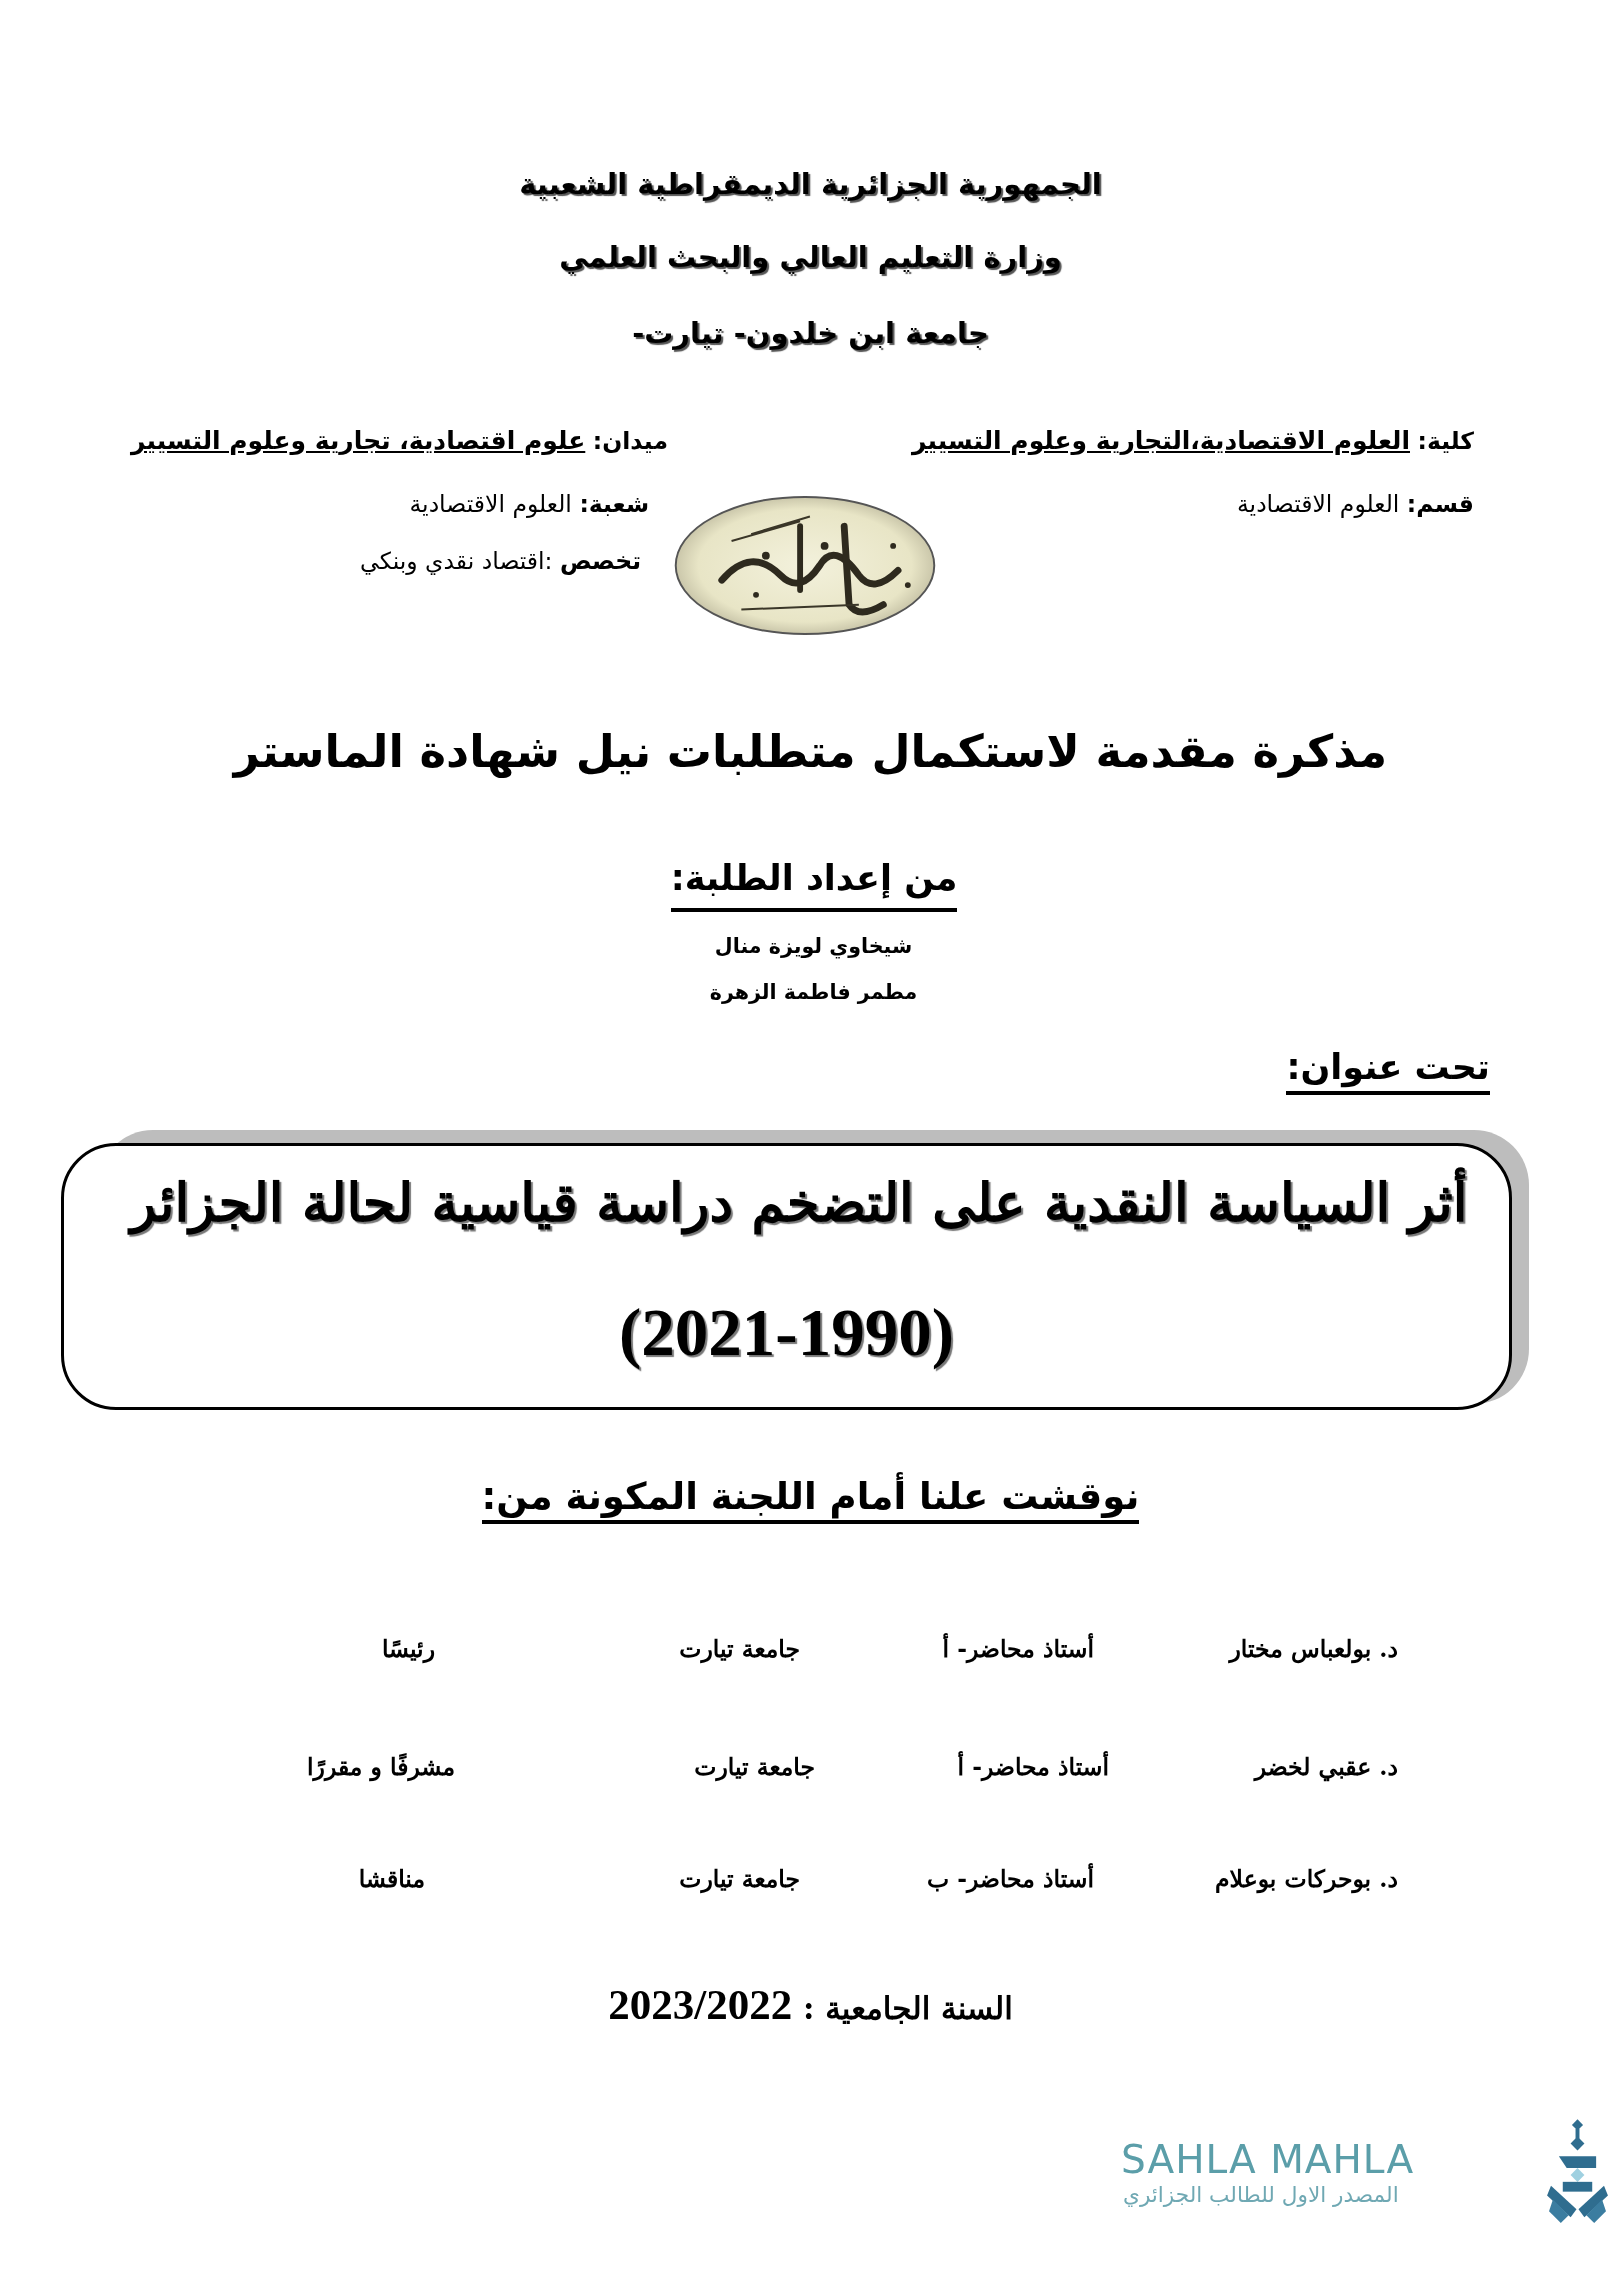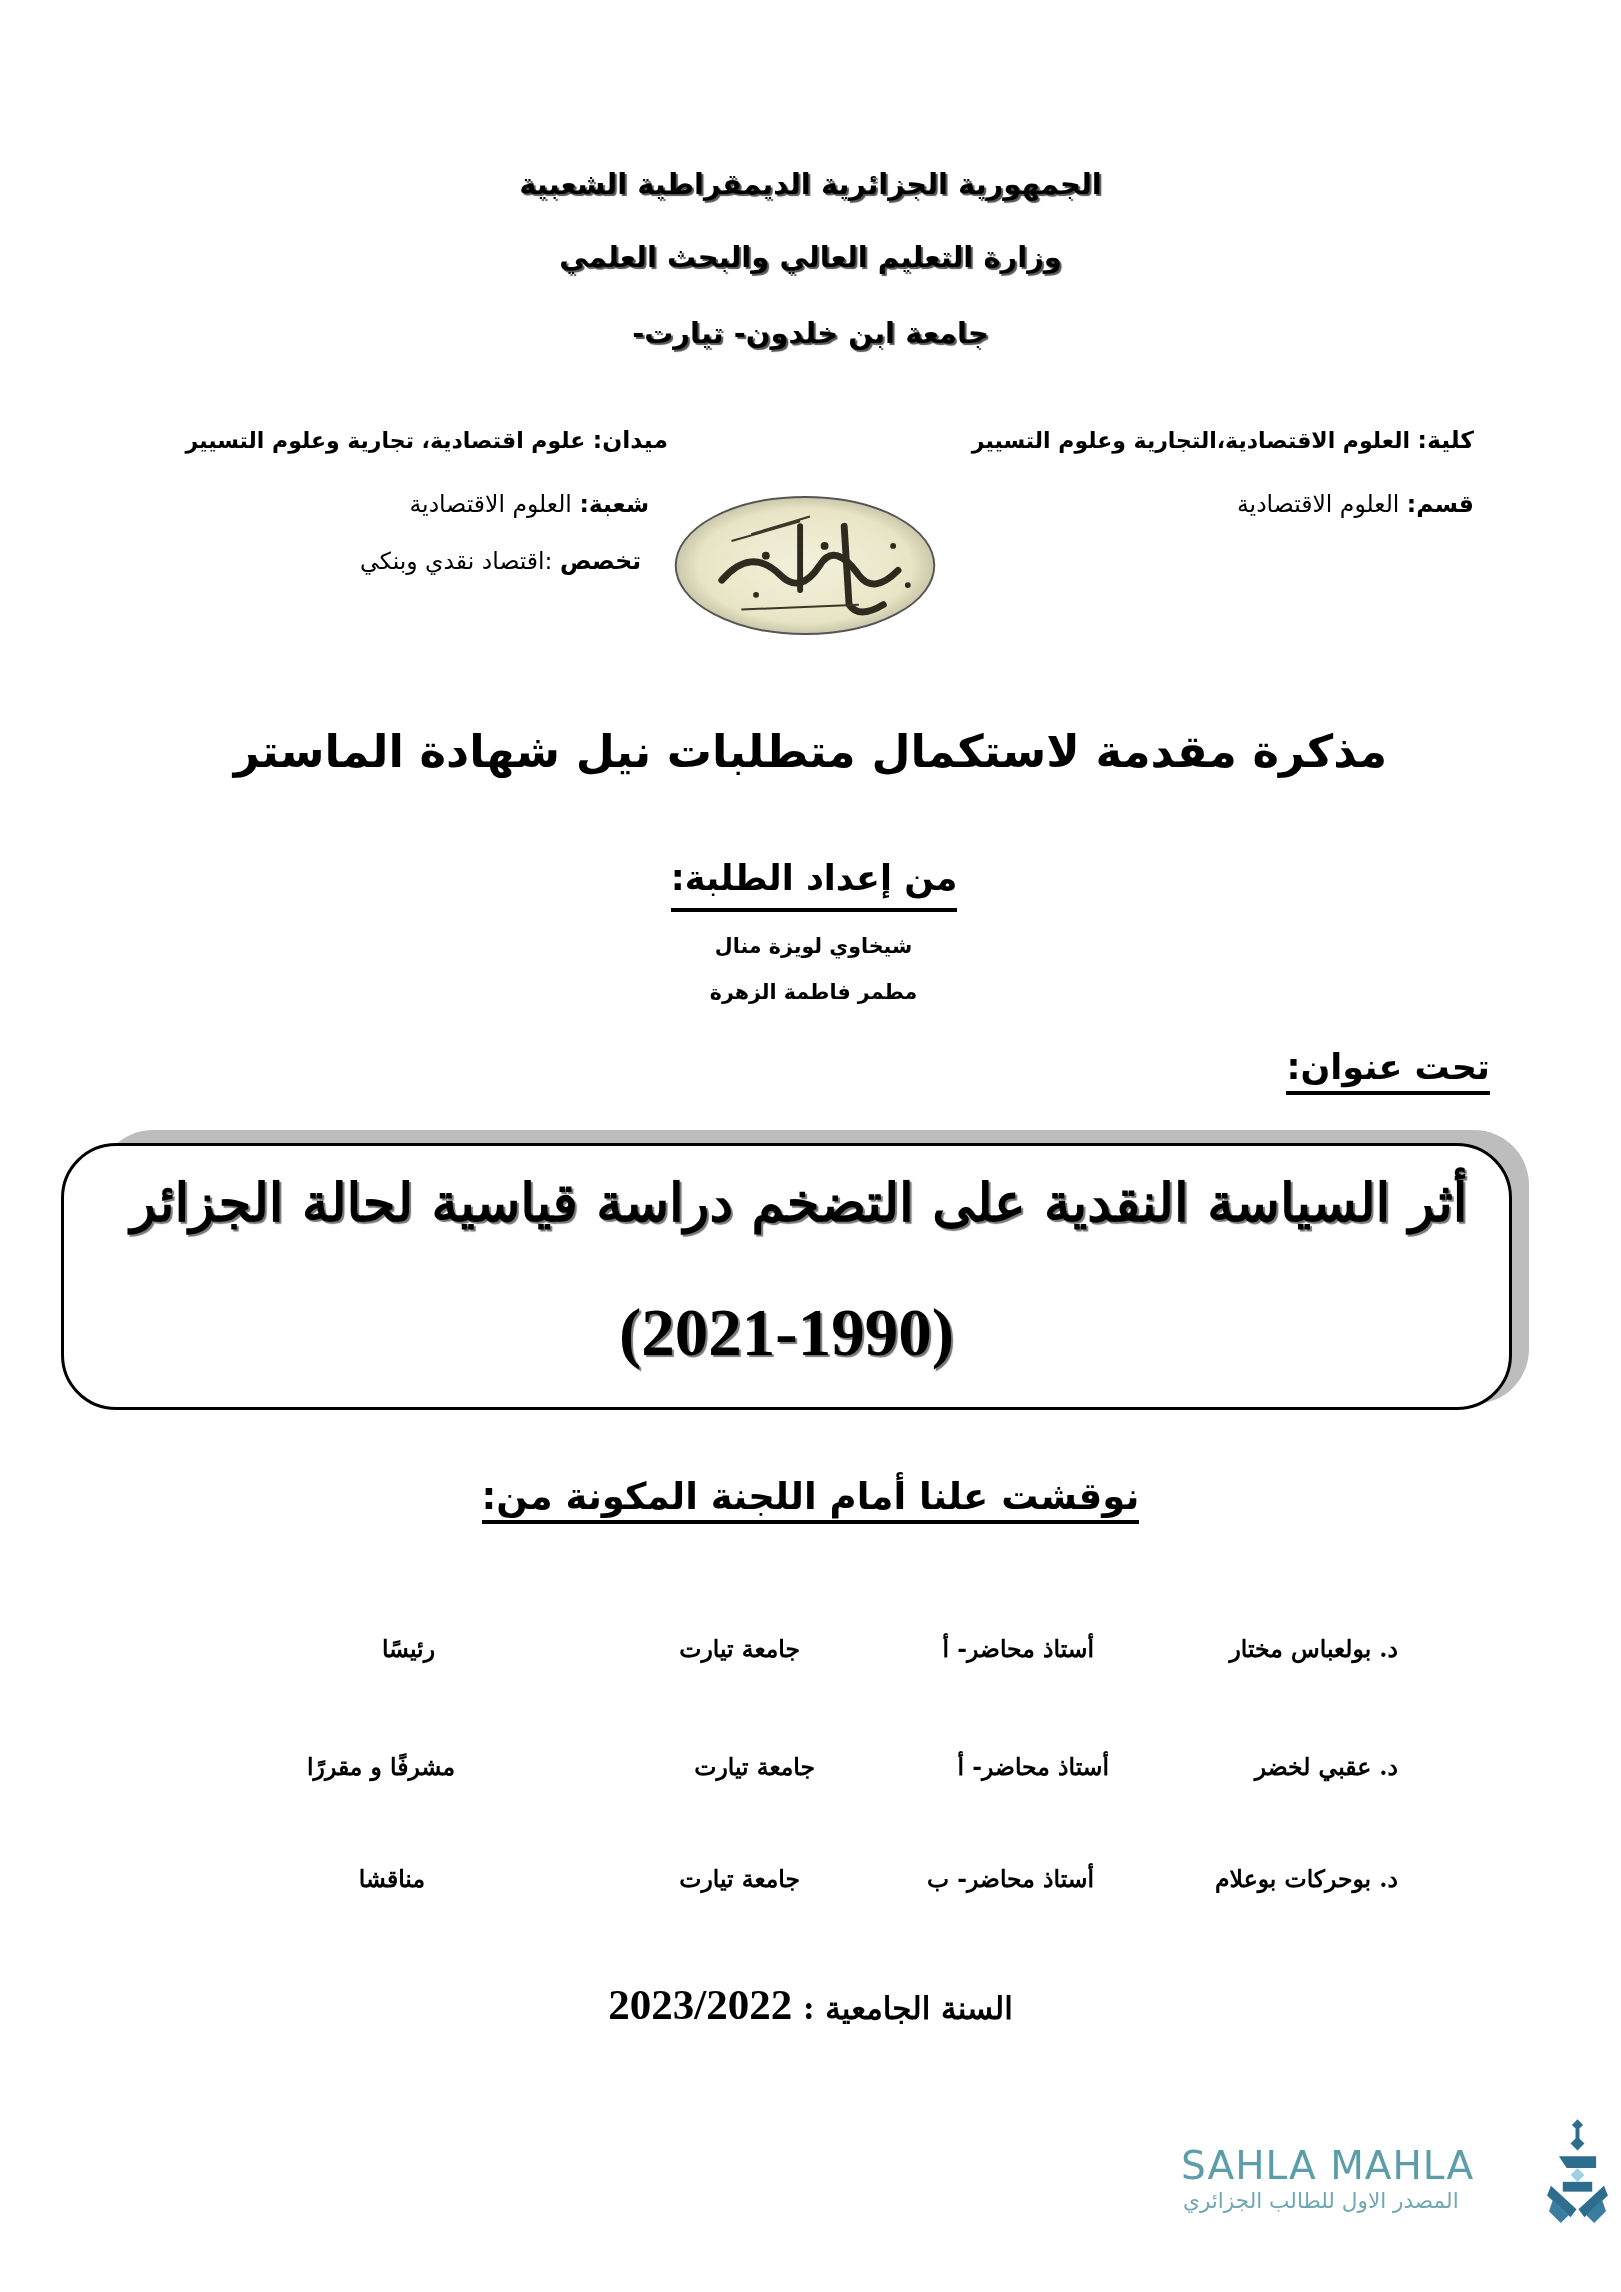--- a/index.html
+++ b/index.html
@@ -27,21 +27,21 @@
     
     .meta {
       position: absolute;
       direction: rtl;
       font-size: 23.5px;
       line-height: 39px;
       white-space: nowrap;
     }
     .meta .lbl { font-weight: bold; }
     .meta .val { font-weight: normal; }
-    .meta .bval { font-weight: bold; font-size: 22px; }
+    .meta .bval { font-weight: bold; font-size: 25px; text-decoration: underline; }
 
     
     .seal {
       position: absolute;
       left: 663px; top: 487px;
       width: 284px; height: 155px;
     }
 
     .memo-title {
       position: absolute;
@@ -171,22 +171,22 @@
       font-size: 31px;
     }
     .year .num {
       font-family: "Liberation Serif", "DejaVu Serif", serif;
       font-size: 43px;
     }
 
     
     .brand {
       position: absolute;
-      left: 1181px; top: 2137px;
-      width: 392px; height: 78px; margin-top: 6px;
+      left: 1121px; top: 2137px;
+      width: 392px; height: 78px;
     }
     .brand-name {
       position: absolute;
       left: 0; top: 0;
       font-family: "DejaVu Sans", sans-serif;
       font-size: 39px;
       color: #5b9ea9;
       letter-spacing: 1px;
       white-space: nowrap;
     }

